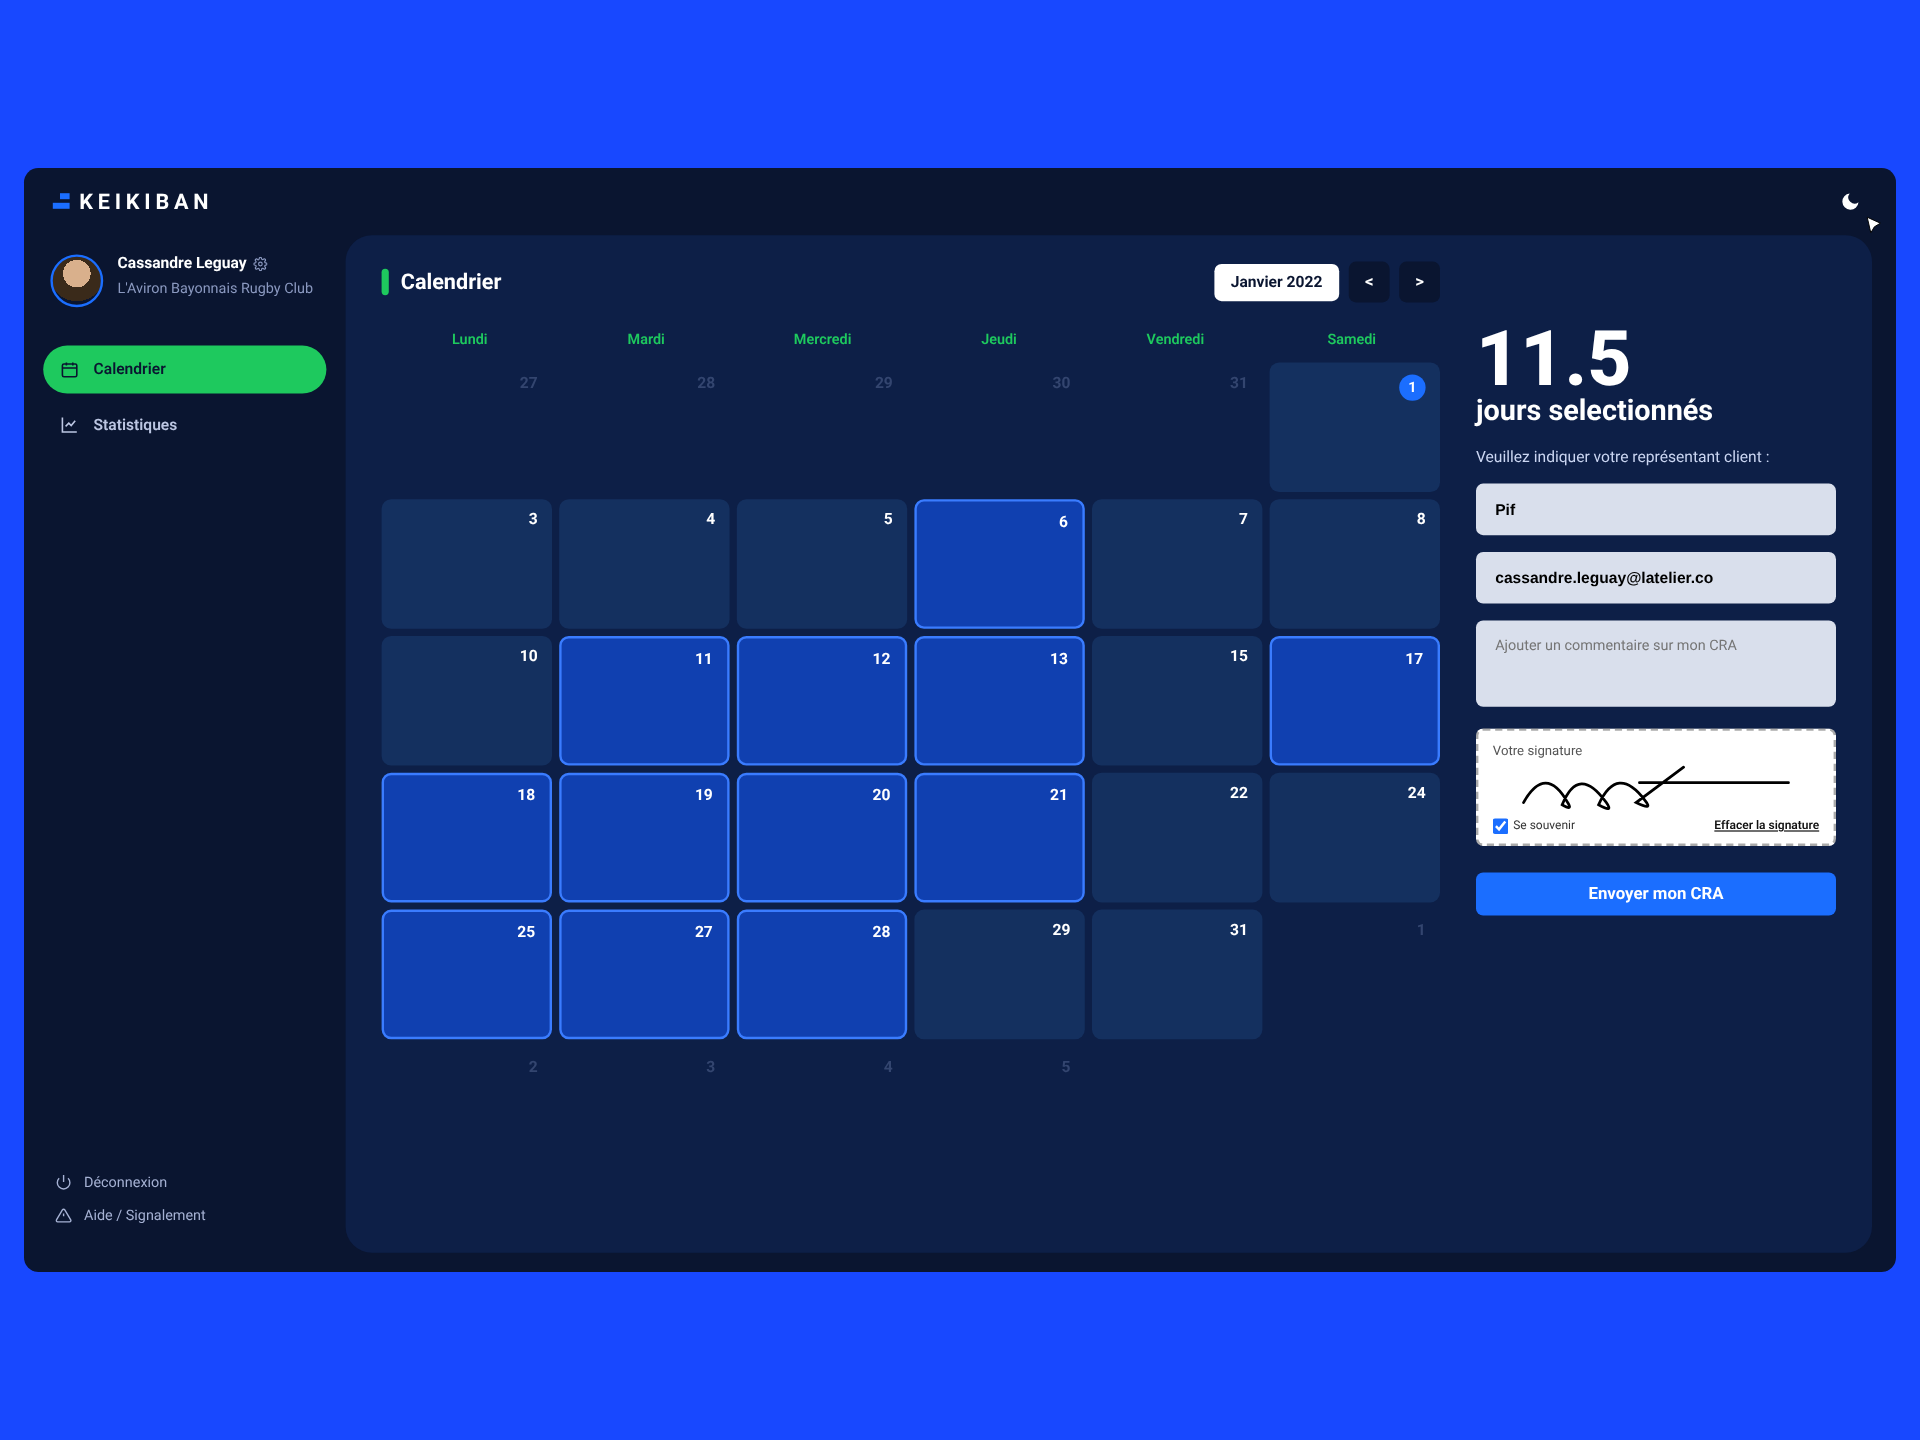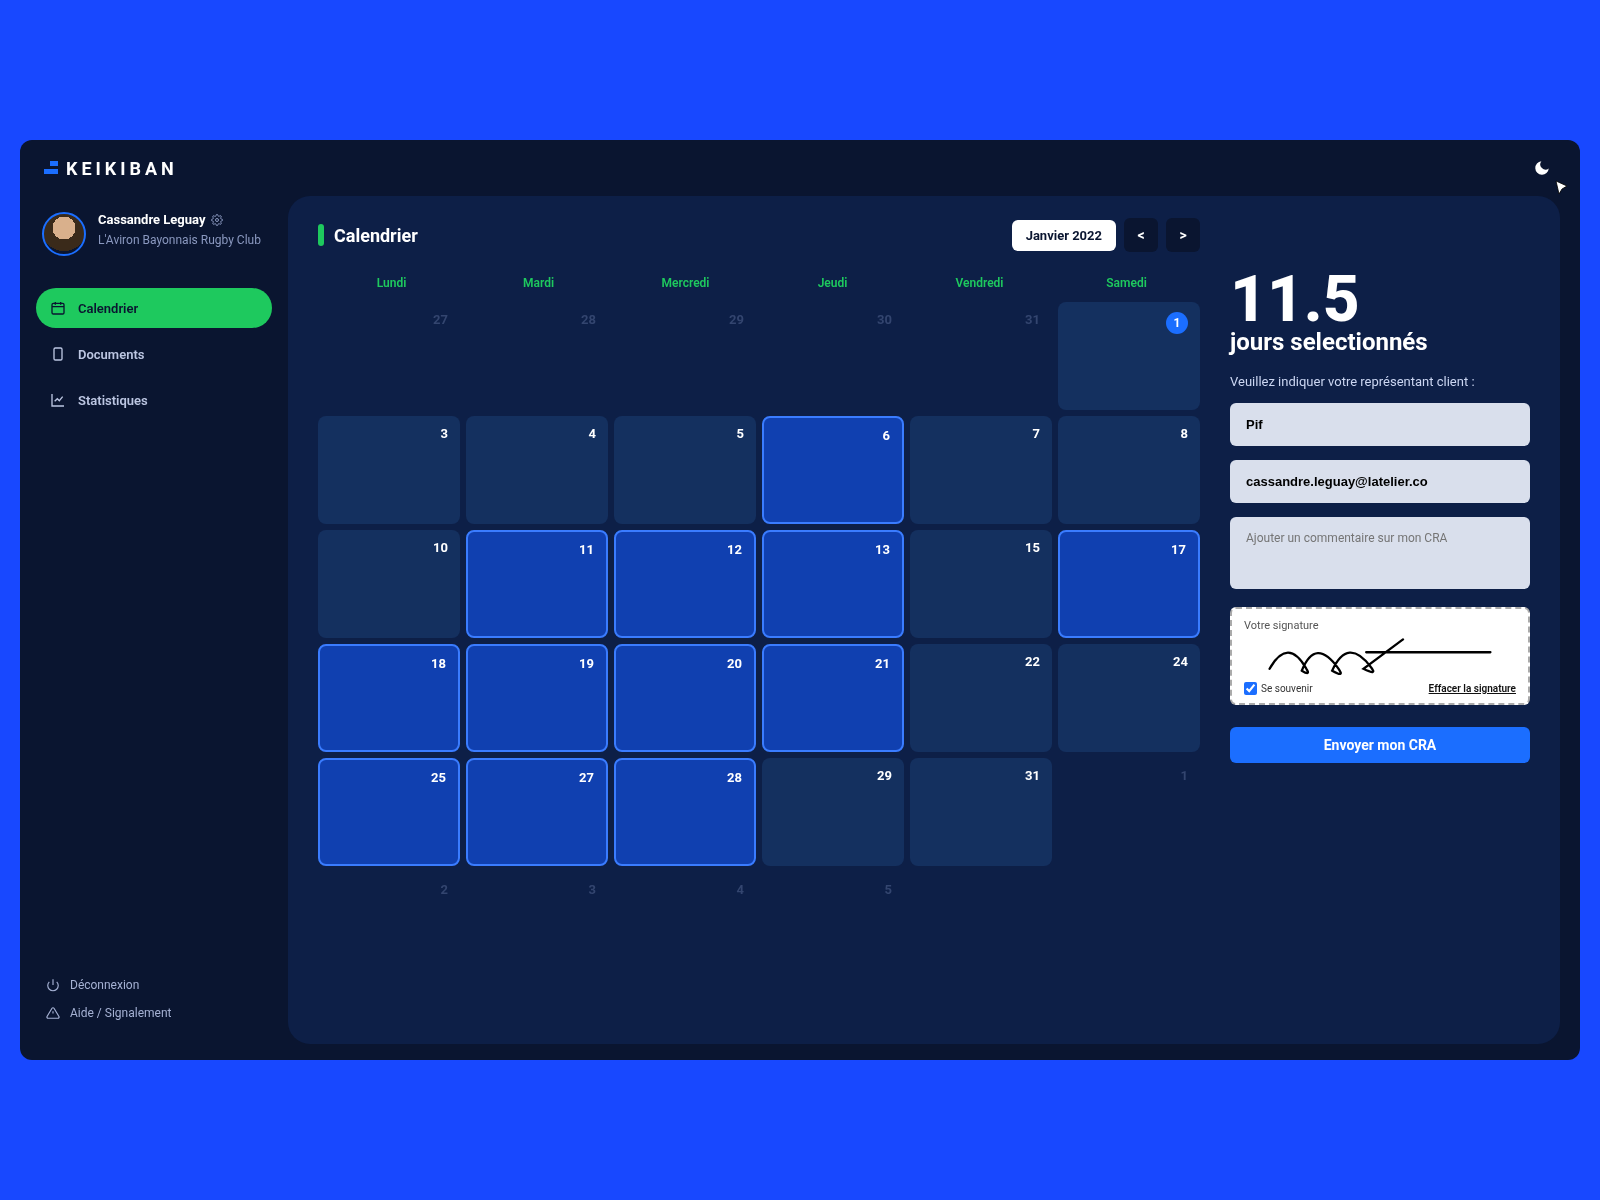--- a/index.html
+++ b/index.html
@@ -328,28 +328,20 @@
 
       <nav class="nav" id="nav">
           <div class="nav-item active">
             <span class="nav-icon">
               <svg viewBox="0 0 24 24" width="16" height="16" fill="none" stroke="currentColor" stroke-width="2">
                 <rect x="3" y="5" width="18" height="16" rx="2"></rect>
                 <path d="M16 3v4M8 3v4M3 10h18"></path>
               </svg>
             </span>
             <span>Calendrier</span>
-          </div>
-          <div class="nav-item">
-            <span class="nav-icon">
-              <svg viewBox="0 0 24 24" width="16" height="16" fill="none" stroke="currentColor" stroke-width="2">
-                <rect x="6" y="3" width="12" height="18" rx="2"></rect>
-              </svg>
-            </span>
-            <span>Documents</span>
           </div>
           <div class="nav-item">
             <span class="nav-icon">
               <svg viewBox="0 0 24 24" width="16" height="16" fill="none" stroke="currentColor" stroke-width="2">
                 <path d="M3 3v18h18M7 14l4-4 3 3 5-6"></path>
               </svg>
             </span>
             <span>Statistiques</span>
           </div>
         </nav>

